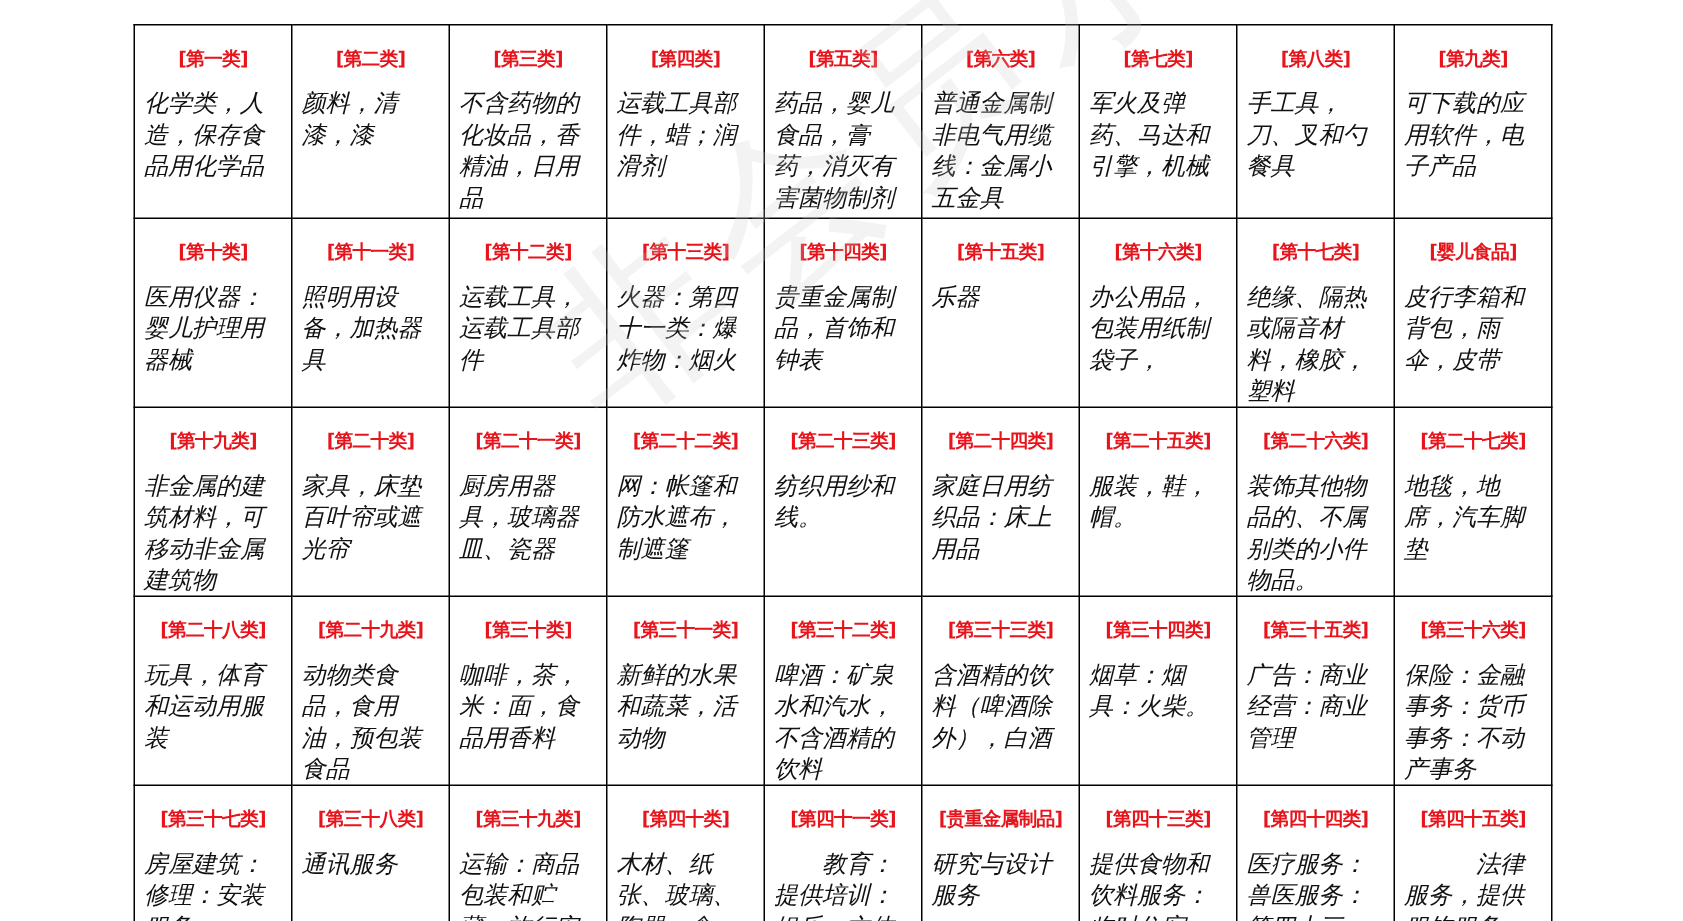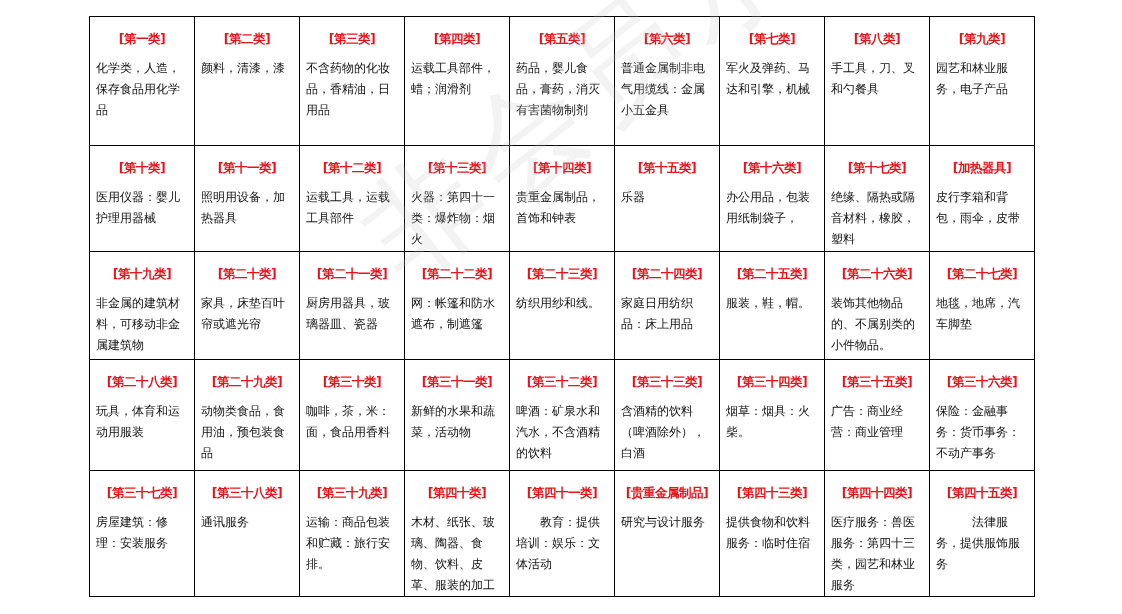--- a/index.html
+++ b/index.html
@@ -39,24 +39,25 @@
     font-size: 12.5px;
     text-align: center;
     margin-top: 13px;
     height: 18px;
     line-height: 18px;
     letter-spacing: -0.5px;
     white-space: nowrap;
   }
   .cell-desc {
     color: #111111;
-    font-size: 12px;
+    font-size: 16px;
     line-height: 21px;
     margin: 10px 5px 0 6px;
     word-break: break-all;
+    font-style: italic;
   }
   .watermark {
     position: absolute;
     left: 330px;
     top: 190px;
     font-size: 118px;
     color: rgba(200,200,200,0.22);
     transform: rotate(-38deg);
     transform-origin: left top;
     white-space: nowrap;
@@ -99,21 +100,21 @@
         <td>
             <div class="cell-title">[第七类]</div>
             <div class="cell-desc">军火及弹药、马达和引擎，机械</div>
           </td>
         <td>
             <div class="cell-title">[第八类]</div>
             <div class="cell-desc">手工具，刀、叉和勺餐具</div>
           </td>
         <td>
             <div class="cell-title">[第九类]</div>
-            <div class="cell-desc">园艺和林业服务，电子产品</div>
+            <div class="cell-desc">可下载的应用软件，电子产品</div>
           </td>
       </tr>
       <tr class="r1">
         <td>
             <div class="cell-title">[第十类]</div>
             <div class="cell-desc">医用仪器：婴儿护理用器械</div>
           </td>
         <td>
             <div class="cell-title">[第十一类]</div>
             <div class="cell-desc">照明用设备，加热器具</div>
@@ -136,21 +137,21 @@
           </td>
         <td>
             <div class="cell-title">[第十六类]</div>
             <div class="cell-desc">办公用品，包装用纸制袋子，</div>
           </td>
         <td>
             <div class="cell-title">[第十七类]</div>
             <div class="cell-desc">绝缘、隔热或隔音材料，橡胶，塑料</div>
           </td>
         <td>
-            <div class="cell-title">[加热器具]</div>
+            <div class="cell-title">[婴儿食品]</div>
             <div class="cell-desc">皮行李箱和背包，雨伞，皮带</div>
           </td>
       </tr>
       <tr class="r2">
         <td>
             <div class="cell-title">[第十九类]</div>
             <div class="cell-desc">非金属的建筑材料，可移动非金属建筑物</div>
           </td>
         <td>
             <div class="cell-title">[第二十类]</div>

